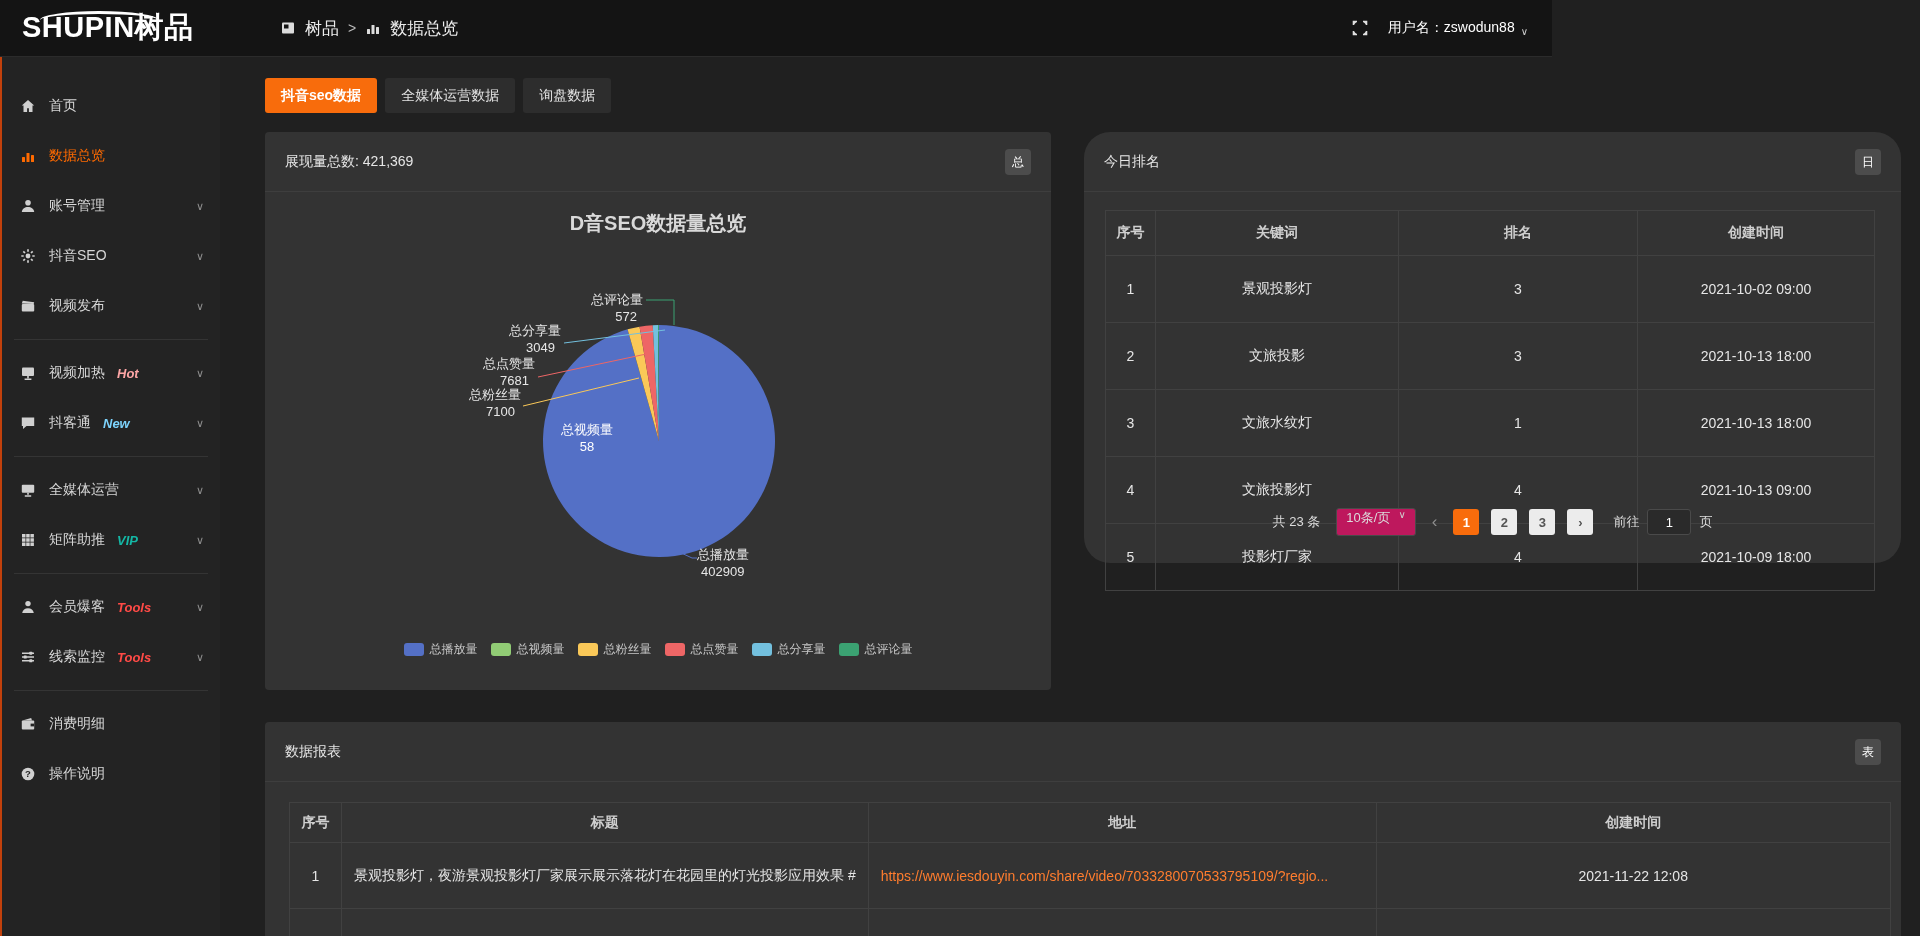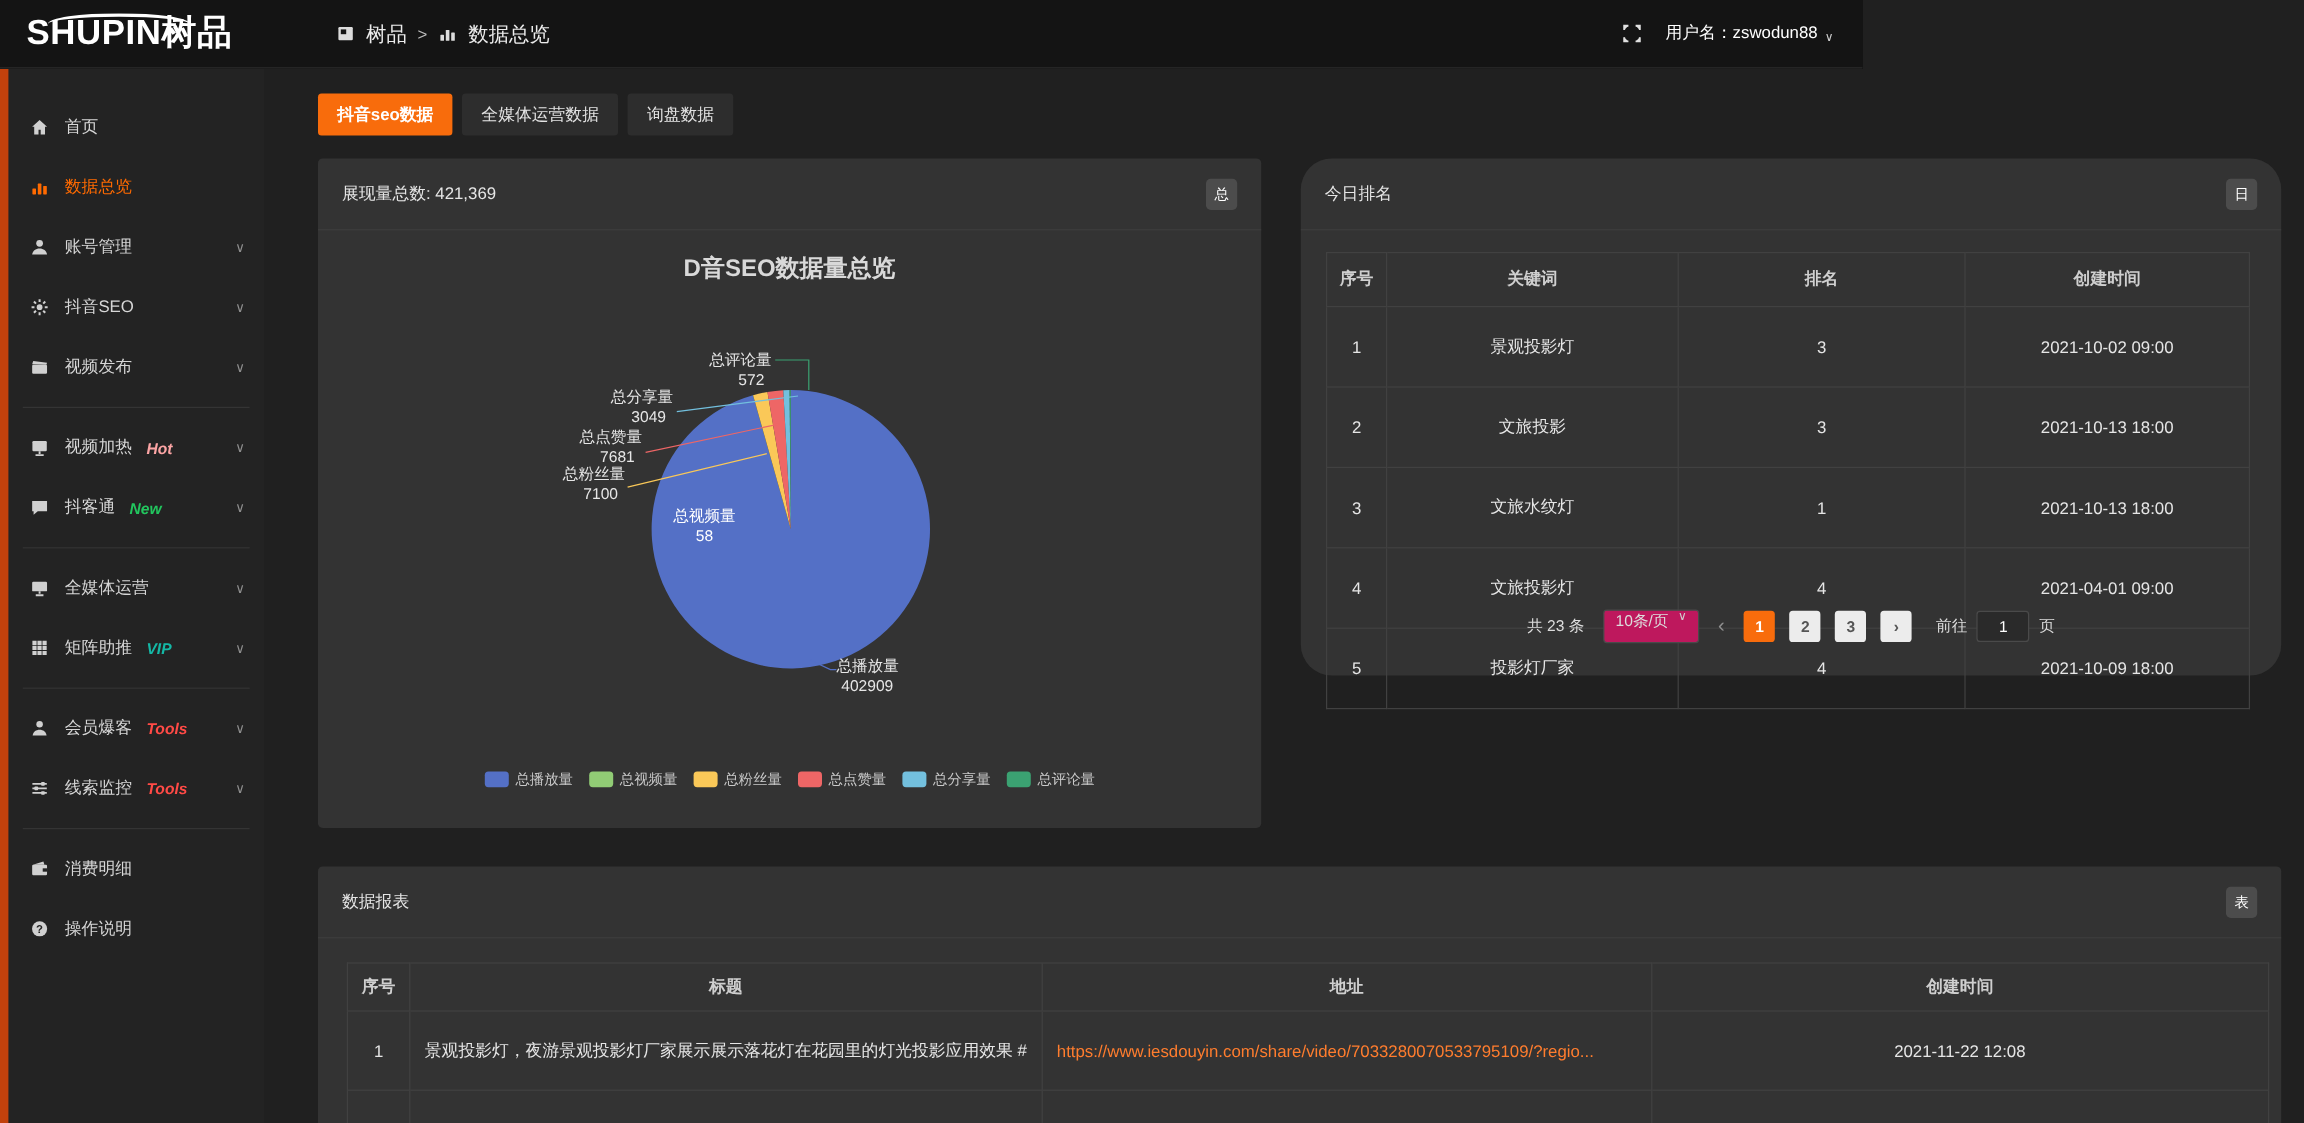--- a/index.html
+++ b/index.html
@@ -19,21 +19,21 @@
   .bc-icon { color:#dcdcdc; display:flex; }
   .bc-sep { color:#bdbdbd; font-size:14px; }
   .topbar-right { margin-left:auto; padding-right:24px; display:flex; align-items:center;
                   gap:20px; color:#fff; font-size:14px; }
   .fs-btn { display:flex; cursor:pointer; color:#e0e0e0; }
   .user-chip { display:flex; align-items:flex-end; gap:6px; cursor:pointer; }
   .caret { font-size:10px; color:#cfcfcf; }
 
   
   .sidebar { position:fixed; top:57px; left:0; bottom:0; width:220px; background:#232323;
-             border-left:7px solid #c2410c; padding-top:24px; z-index:9; }
+             border-left:2px solid #c2410c; padding-top:24px; z-index:9; }
   .side-item { height:50px; display:flex; align-items:center; padding:0 16px 0 18px;
                color:#d6d6d6; font-size:14px; cursor:pointer; white-space:nowrap; }
   .side-item .icw { width:16px; margin-right:13px; display:flex; color:#d0d0d0; }
   .side-item.active { color:#ff6a00; }
   .side-item.active .icw { color:#ff6a00; }
   .badge { margin-left:12px; font-style:italic; font-weight:bold; font-size:13px; }
   .chev { margin-left:auto; color:#8f8f8f; font-size:11px; }
   .side-divider { height:1px; background:#343434; margin:8px 12px; }
 
   
@@ -193,21 +193,21 @@
         <span class="badge" style="color:#fca5a5">Hot</span>
         <span class="chev">∨</span>
       </div>
       <div class="side-item">
         <span class="icw">
           <svg class="ic" viewBox="0 0 16 16" fill="currentColor">
             <path d="M1.8 2.5h12.4v8.5H6.5L3 14v-3H1.8z"></path>
           </svg>
         </span>
         <span>抖客通</span>
-        <span class="badge" style="color:#22c55e">New</span>
+        <span class="badge" style="color:#7dd3fc">New</span>
         <span class="chev">∨</span>
       </div>
       <div class="side-divider"></div>
       <div class="side-item">
         <span class="icw">
           <svg class="ic" viewBox="0 0 16 16" fill="currentColor">
             <rect x="1.8" y="2.8" width="12.4" height="8" rx="1"></rect>
             <path d="M8 10.8v2M4.8 14h6.4" stroke="currentColor" stroke-width="1.6" fill="none"></path>
           </svg>
         </span>
@@ -376,21 +376,21 @@
             <tr>
               <td>3</td>
               <td>文旅水纹灯</td>
               <td>1</td>
               <td>2021-10-13 18:00</td>
             </tr>
             <tr>
               <td>4</td>
               <td>文旅投影灯</td>
               <td>4</td>
-              <td>2021-04-01 09:00</td>
+              <td>2021-10-13 09:00</td>
             </tr>
             <tr>
               <td>5</td>
               <td>投影灯厂家</td>
               <td>4</td>
               <td>2021-10-09 18:00</td>
             </tr>
           </tbody>
         </table>
       <div class="pagination">

